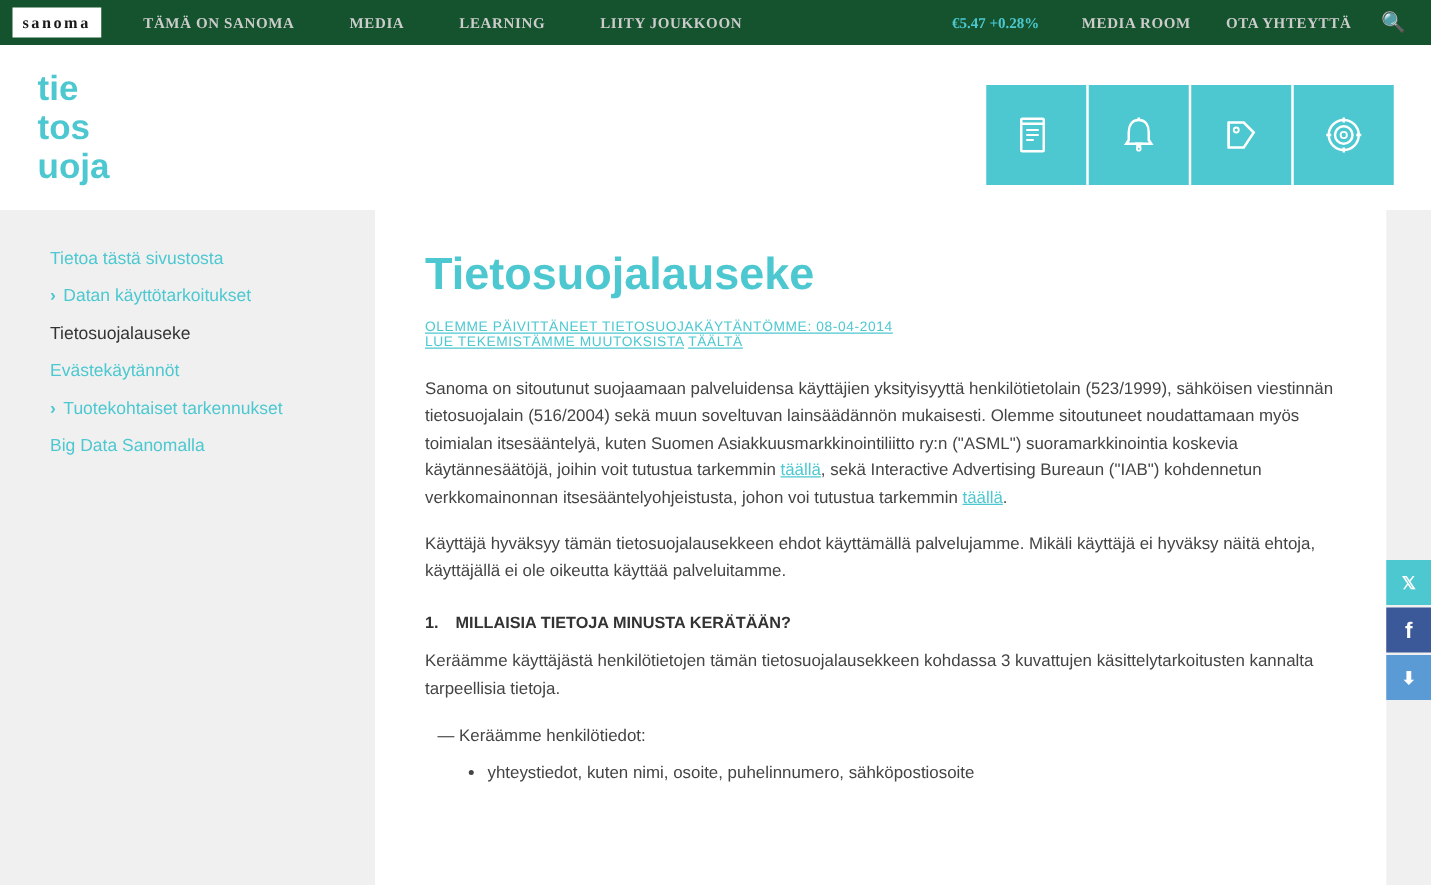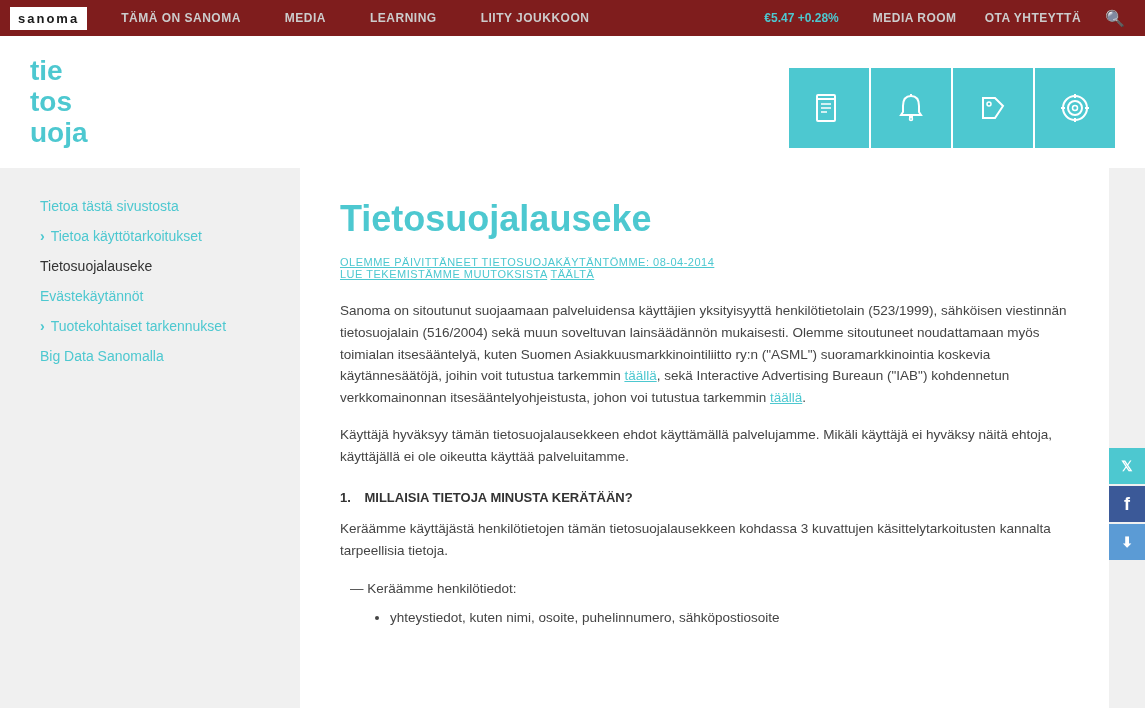--- a/index.html
+++ b/index.html
@@ -1,24 +1,25 @@
 <!DOCTYPE html>
 <html><head>
   <meta charset="utf-8">
   <style>
     * { margin: 0; padding: 0; box-sizing: border-box; }
     body { font-family: Arial, sans-serif; font-size: 14px; color: #333; background: #f0f0f0; }
 
     
     .top-nav {
-      background: #7f1d1d;
+      background: #14532d;
       display: flex;
       align-items: center;
       height: 36px;
       padding: 0 10px;
+      font-family: Liberation Serif, serif;
     }
     .logo-box {
       background: white;
       padding: 4px 8px;
       margin-right: 20px;
       font-size: 13px;
       font-weight: bold;
       letter-spacing: 2px;
       color: #1a1a1a;
     }
@@ -293,21 +294,21 @@
 </header>
 
 <div class="main-layout">
 
   <aside class="sidebar">
     <div class="sidebar-item">
       <a href="#">Tietoa tästä sivustosta</a>
     </div>
     <div class="sidebar-item">
       <span class="sidebar-chevron">›</span>
-      <a href="#">Tietoa käyttötarkoitukset</a>
+      <a href="#">Datan käyttötarkoitukset</a>
     </div>
     <div class="sidebar-item active">
       <a href="#" style="color:#333;">Tietosuojalauseke</a>
     </div>
     <div class="sidebar-item">
       <a href="#">Evästekäytännöt</a>
     </div>
     <div class="sidebar-item">
       <span class="sidebar-chevron">›</span>
       <a href="#">Tuotekohtaiset tarkennukset</a>

